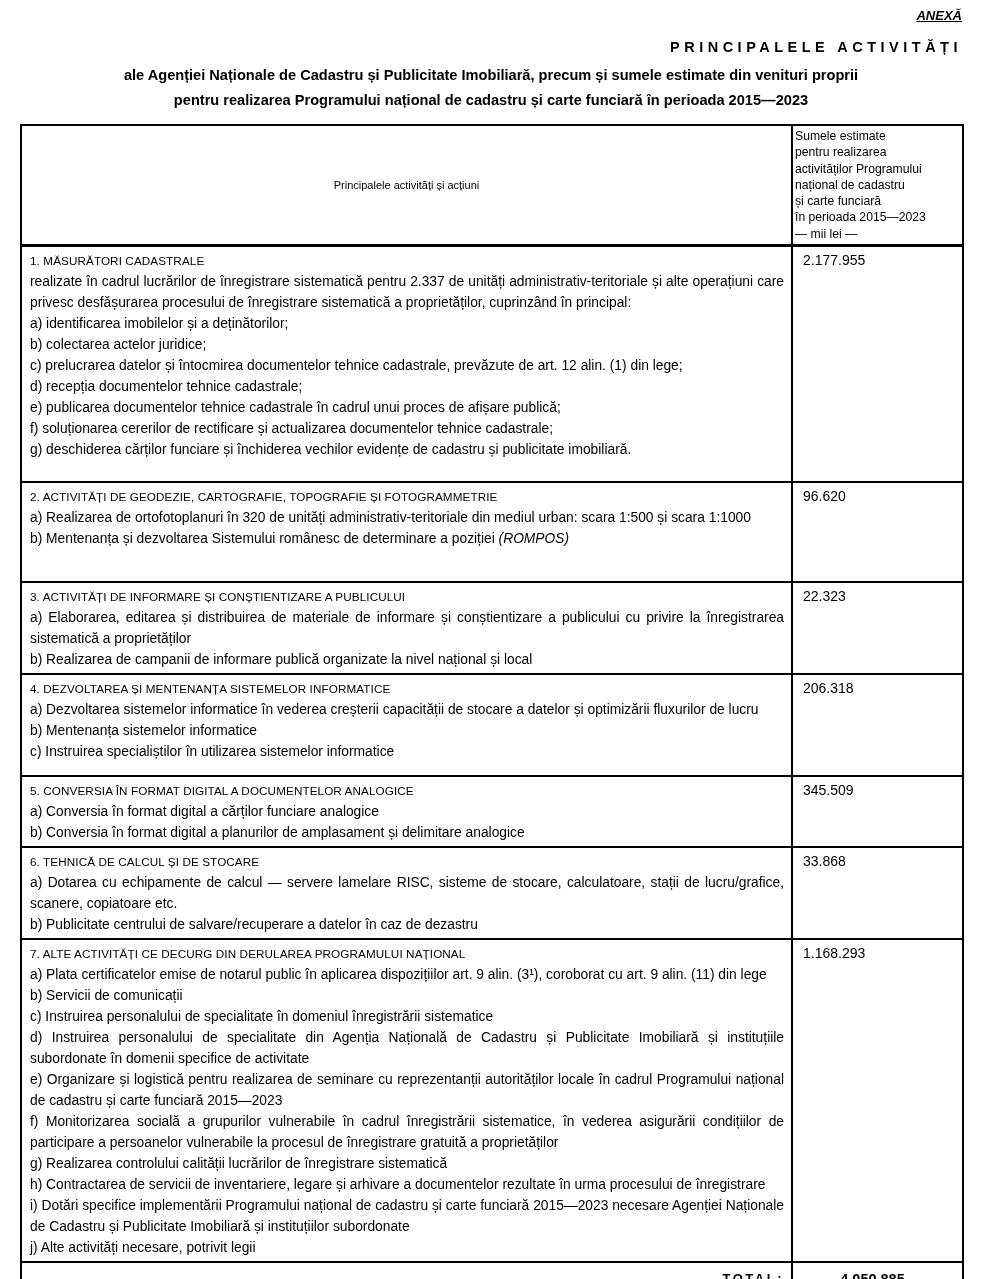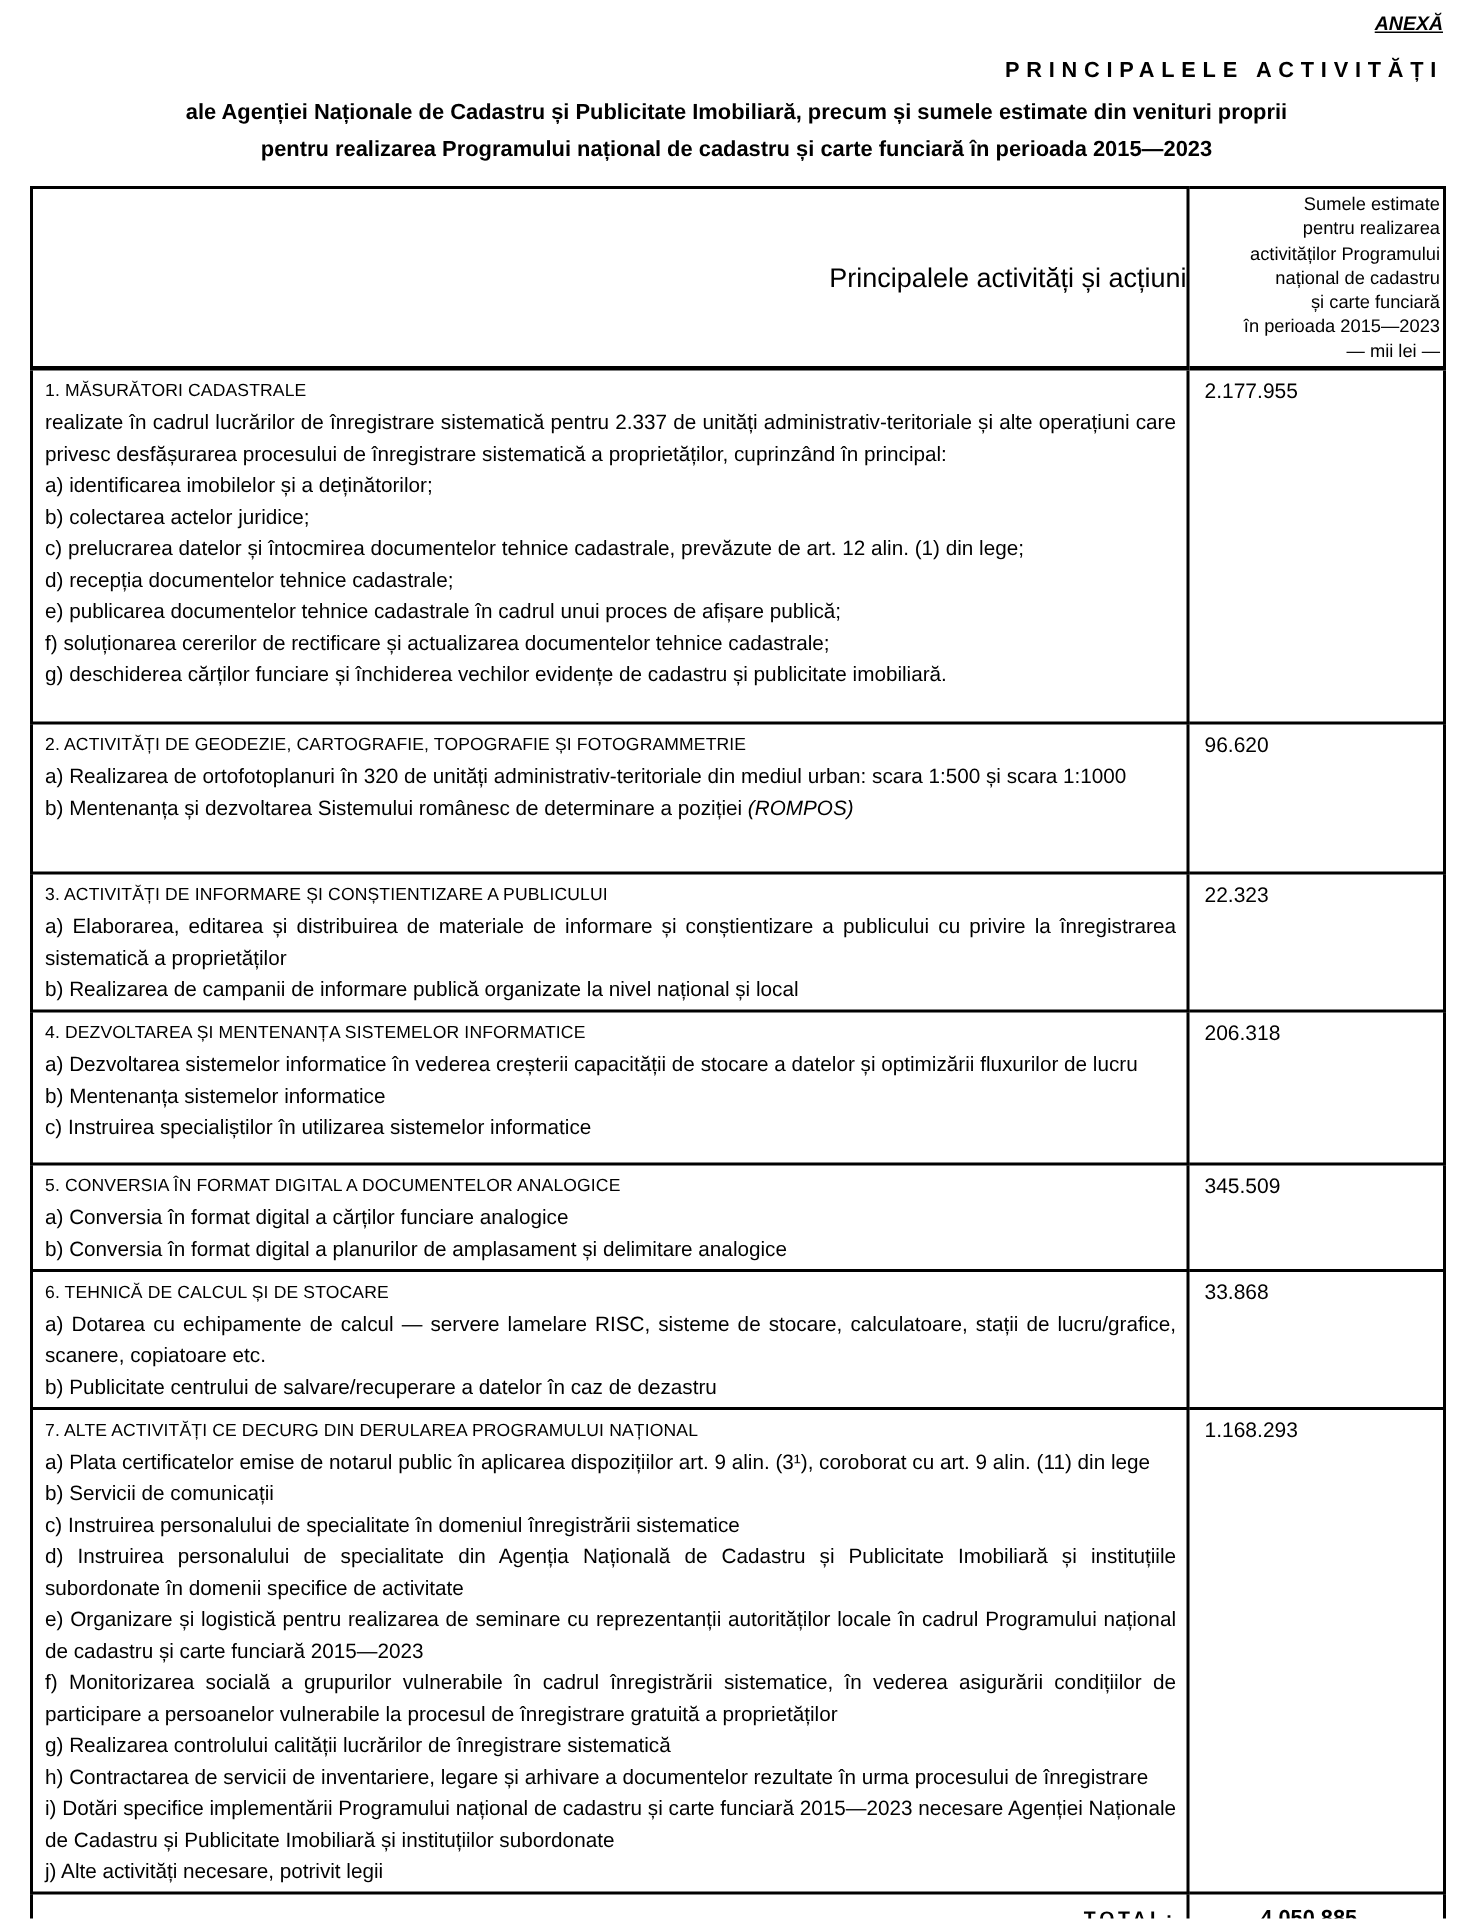--- a/index.html
+++ b/index.html
@@ -31,23 +31,23 @@
   table {
     width: 942px; margin-top: 11px;
     border-collapse: collapse; table-layout: fixed;
     border: 2px solid #000;
   }
   col.c1 { width: 771px; }
   col.c2 { width: 171px; }
   td { border: 2px solid #000; vertical-align: top; }
 
   .header-row td { border-bottom: 3px solid #000; height: 108px; vertical-align: middle; }
-  .col1-h { text-align: right; font-size: 18px; }
+  .col1-h { text-align: center; font-size: 11px; }
   .col2-h {
-    text-align: right; font-size: 12.2px; line-height: 16.3px;
+    text-align: left; font-size: 12.2px; line-height: 16.3px;
     white-space: pre-line; padding: 2px 2px;
   }
 
   .cell-act { padding: 3px 7px 3px 8px; }
   .sec-title { font-size: 11.7px; line-height: 21px; letter-spacing: 0.1px; }
   .item { font-size: 13.8px; line-height: 21px; text-align: justify; }
   .cell-amt { padding: 5px 10px; }
   .amount { text-align: left; font-size: 14px; }
 
   tr.sec-1 td { height: 236px; }

